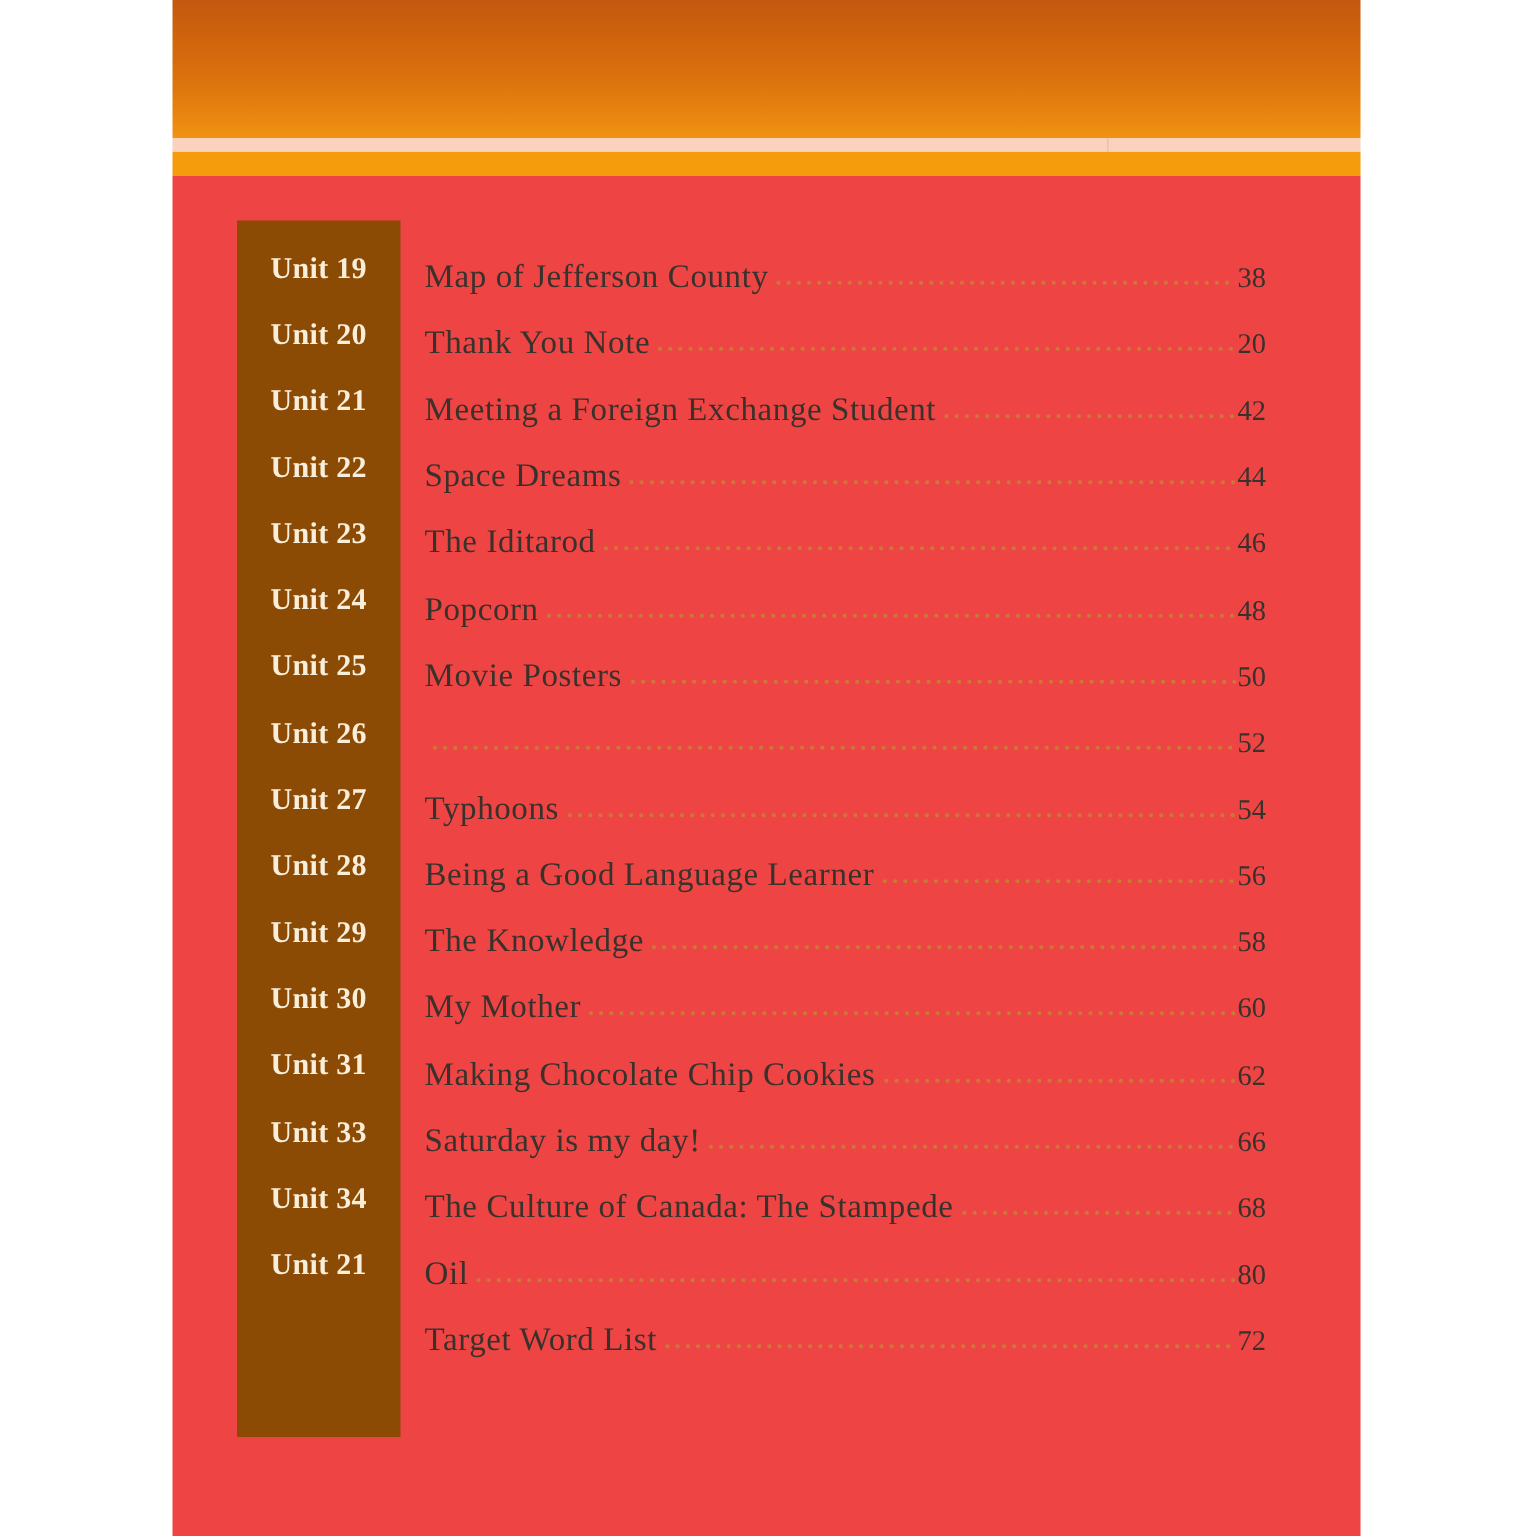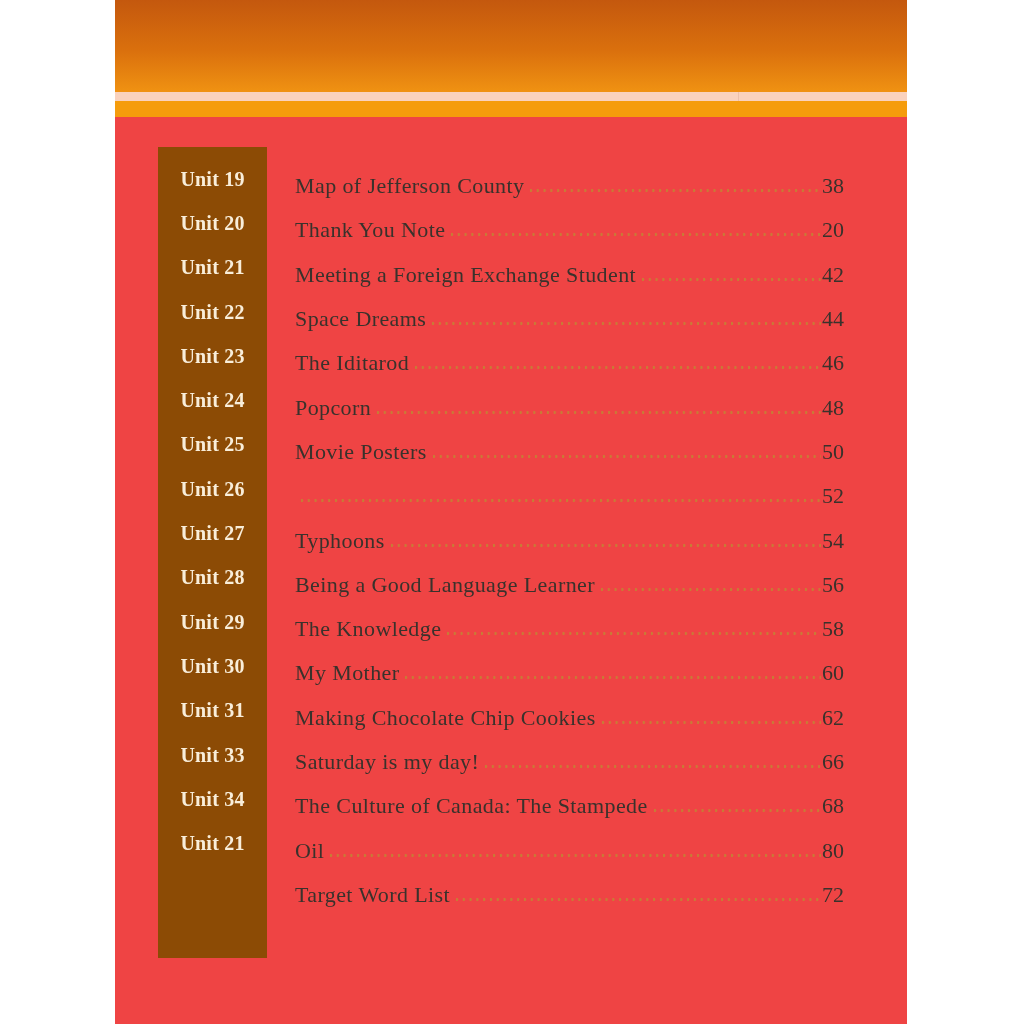--- a/index.html
+++ b/index.html
@@ -75,39 +75,39 @@
     text-align: center;
     font-weight: bold;
     font-size: 20px;
     color: #f9eeda;
     letter-spacing: 0.2px;
   }
   .row-main {
     flex: 1;
     display: flex;
     align-items: baseline;
-    padding-left: 28px;
+    padding-left: 16px;
   }
   .row-title {
     font-size: 22px;
     color: #39322c;
     letter-spacing: 0.4px;
     white-space: nowrap;
   }
   .leader {
     flex: 1;
     height: 5px;
     margin: 0 1px 0 5px;
     background-image: radial-gradient(circle at 2px 2.5px, #c97a36 1.15px, rgba(0,0,0,0) 1.5px);
     background-size: 6.8px 5px;
     background-repeat: repeat-x;
     background-position: 0 0;
   }
   .page-number {
-    font-size: 22px;
+    font-size: 19px;
     color: #39322c;
     white-space: nowrap;
     margin-top: 14px;
   }
 </style>
 </head>
 <body>
 
 <div class="page">
 

